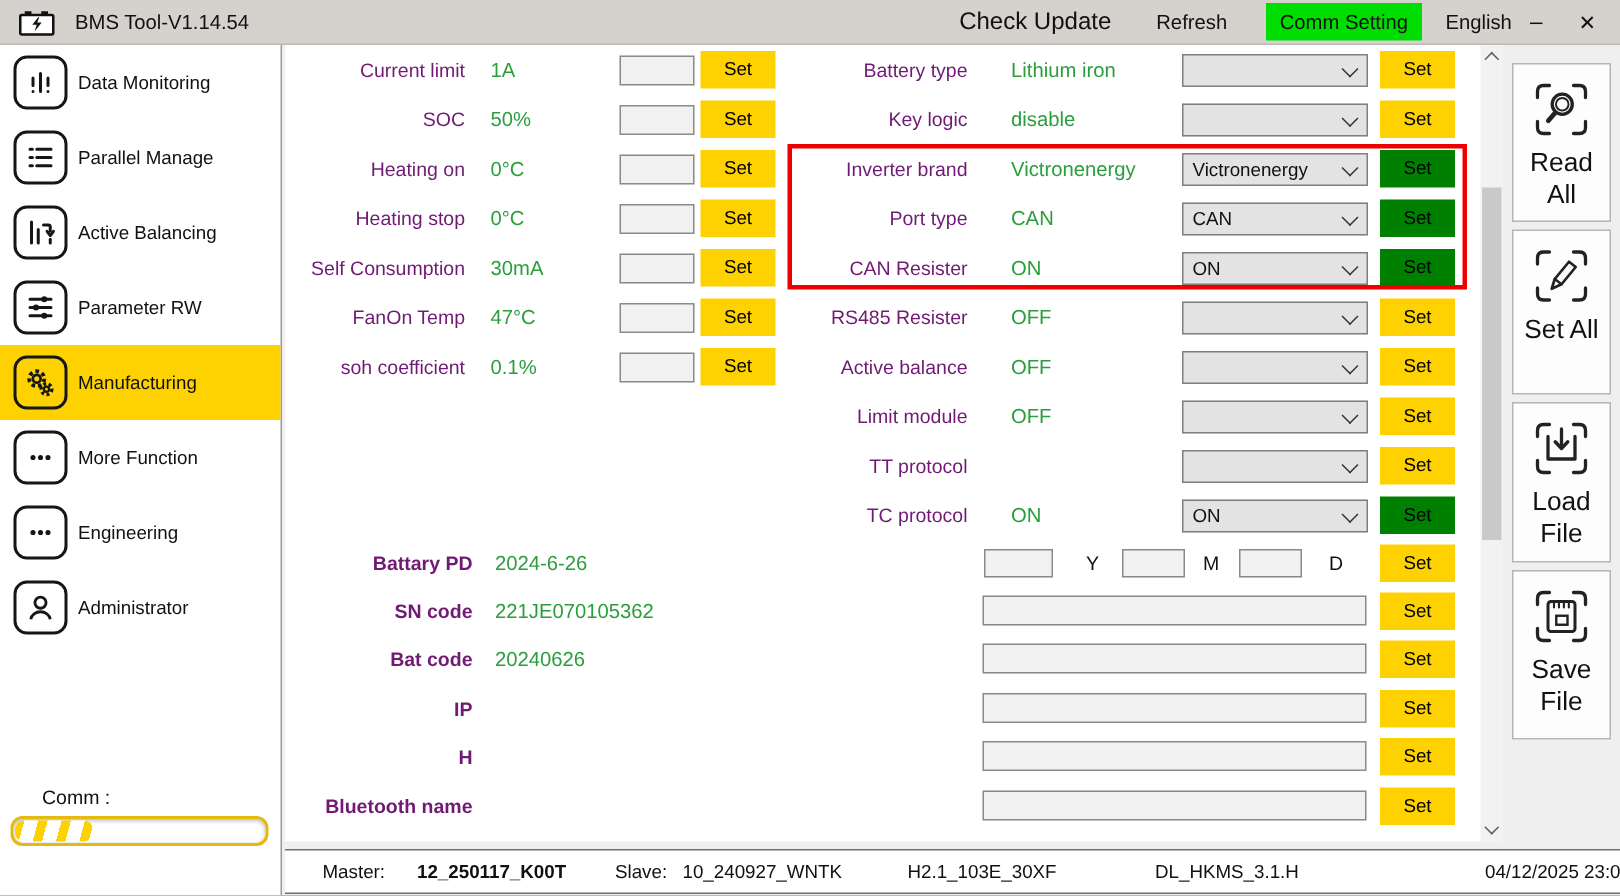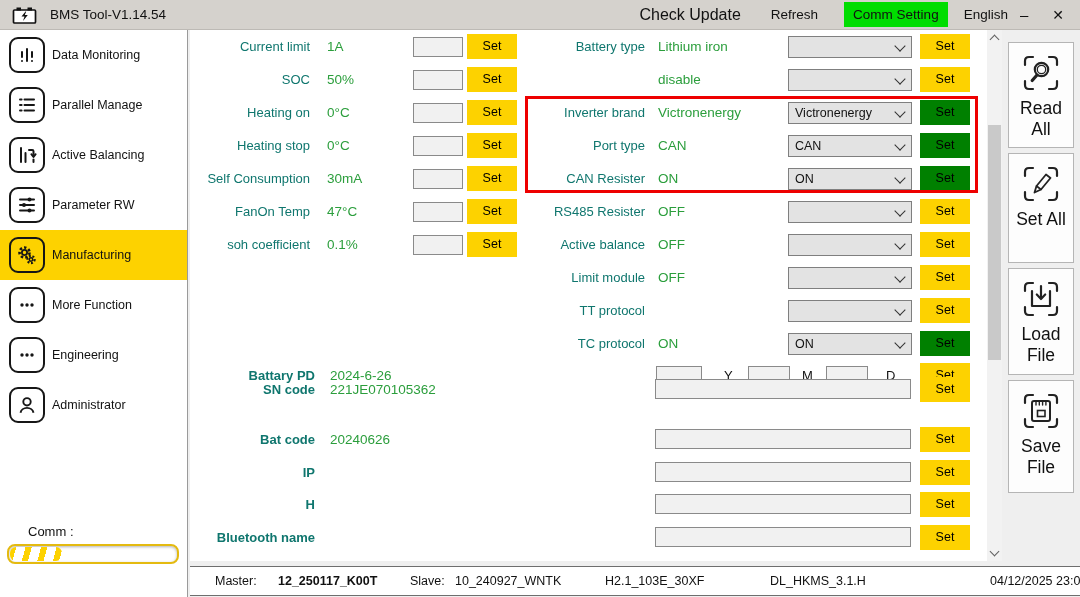--- a/index.html
+++ b/index.html
@@ -27,31 +27,31 @@
              display:flex;align-items:center;justify-content:center;flex:0 0 auto;background:transparent;}
   .side-label{font-size:12.5px;}
   .comm-label{position:absolute;left:28px;top:494px;font-size:13px;}
   .progress{position:absolute;left:7px;top:514px;width:168px;height:16px;background:#fff;
             border:2px solid #e4ba10;border-radius:8px;box-shadow:inset 0 1px 3px rgba(0,0,0,.3);overflow:hidden;}
   .stripes{position:absolute;left:1px;top:1px;bottom:1px;width:52px;border-radius:6px;
            background:repeating-linear-gradient(105deg,#fdd200 0 6px,#ffffff 6px 15px);}
   
   .main{position:absolute;left:190px;top:30px;width:812px;height:531px;background:#fff;}
   .row{position:absolute;left:0;width:812px;height:26px;}
-  .lbl{position:absolute;line-height:26px;font-size:13px;color:#0f766e;text-align:right;white-space:nowrap;}
+  .lbl{position:absolute;line-height:26px;font-size:13px;color:#701a75;text-align:right;white-space:nowrap;}
   .val{position:absolute;line-height:26px;font-size:13.5px;color:#2b9e3c;white-space:nowrap;}
   .l-lbl{left:0;width:120px;}
   .l-val{left:137px;}
   .l-inp{position:absolute;left:223px;top:3px;width:44px;height:18px;background:#f1f1f1;
          border:1px solid #8a8a8a;box-sizing:content-box;padding:0 2px;font-size:12px;}
   .set{position:absolute;top:0;width:50px;height:25px;background:#fdd200;border:none;
        font-family:inherit;font-size:12.5px;color:#000;text-align:center;line-height:25px;padding:0;}
   .l-set{left:277px;}
   .r-lbl{left:280px;width:175px;}
-  .r-val{left:468px;}
+  .r-val{left:484px;}
   .dd{position:absolute;left:598px;top:2px;width:122px;height:20px;background:#e3e3e3;
       border:1px solid #7f7f7f;box-sizing:content-box;}
   .dd-val{position:absolute;left:6px;line-height:20px;font-size:12.5px;color:#111;}
   .chev{position:absolute;right:7px;top:5px;width:7px;height:7px;
         border-left:1.6px solid #333;border-bottom:1.6px solid #333;transform:rotate(-45deg);}
   .r-set{left:730px;}
   .set.green{background:#008000;}
   .b-lbl{left:0;width:125px;font-weight:bold;}
   .b-val{left:140px;}
   .linp{position:absolute;left:465px;top:2px;width:250px;height:18px;background:#f1f1f1;
@@ -237,20 +237,21 @@
     <div class="row" style="top:4px">
       <span class="lbl r-lbl">Battery type</span>
       <span class="val r-val">Lithium iron</span>
       <div class="dd">
         <span class="dd-val"></span>
         <span class="chev"></span>
       </div>
       <button class="set r-set">Set</button>
     </div>
     <div class="row" style="top:37px">
+      <span class="lbl r-lbl">Key logic</span>
       <span class="val r-val">disable</span>
       <div class="dd">
         <span class="dd-val"></span>
         <span class="chev"></span>
       </div>
       <button class="set r-set">Set</button>
     </div>
     <div class="row" style="top:70px">
       <span class="lbl r-lbl">Inverter brand</span>
       <span class="val r-val">Victronenergy</span>
@@ -330,21 +331,21 @@
       <span class="lbl b-lbl">Battary PD</span>
       <span class="val b-val">2024-6-26</span>
       <input class="dinp" style="left: 466px; width: 40px;">
       <span class="ymd" style="left:534px">Y</span>
       <input class="dinp" style="left: 558px; width: 36px;">
       <span class="ymd" style="left:612px">M</span>
       <input class="dinp" style="left: 636px; width: 36px;">
       <span class="ymd" style="left:696px">D</span>
       <button class="set b-set">Set</button>
     </div>
-    <div class="row" style="top:347px">
+    <div class="row" style="top:365px">
       <span class="lbl b-lbl">SN code</span>
       <span class="val b-val">221JE070105362</span>
       <input class="linp" style="">
       <button class="set b-set">Set</button>
     </div>
     <div class="row" style="top:397px">
       <span class="lbl b-lbl">Bat code</span>
       <span class="val b-val">20240626</span>
       <input class="linp" style="">
       <button class="set b-set">Set</button>

